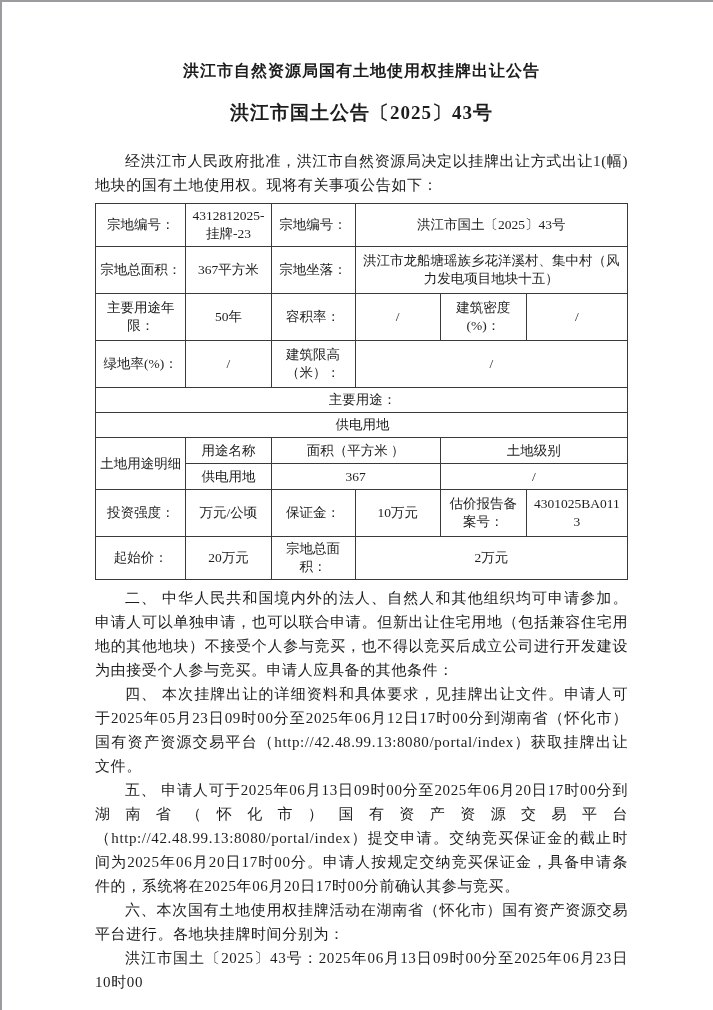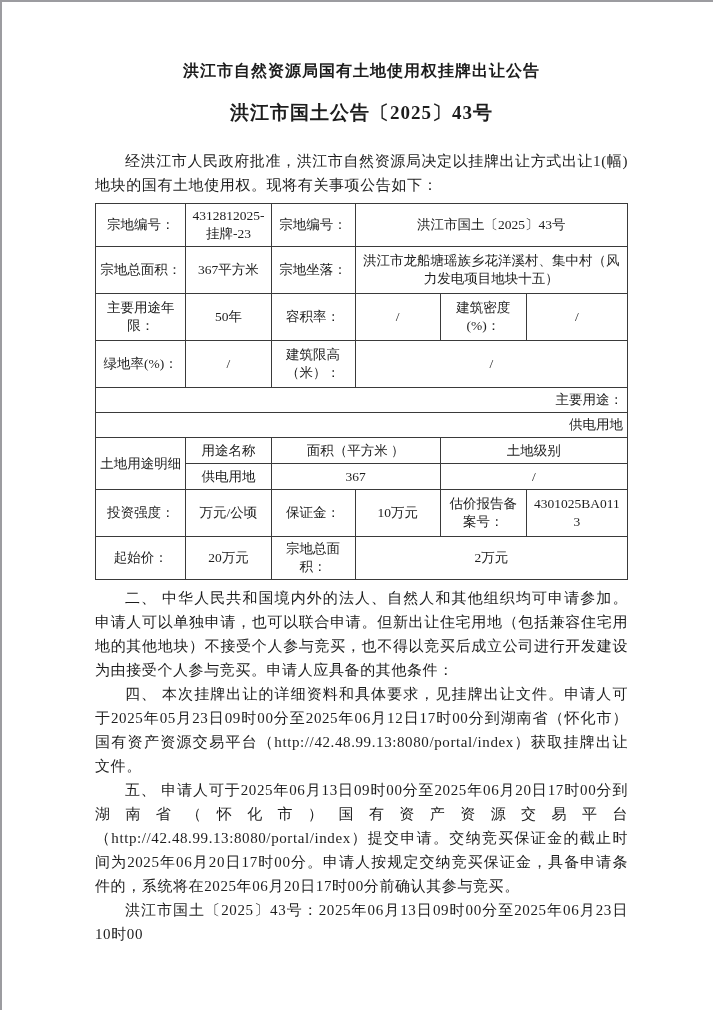--- a/index.html
+++ b/index.html
@@ -49,21 +49,21 @@
   }
   table.parcel td {
     border: 1px solid #3a3a3a;
     font-size: 13.5px;
     line-height: 18px;
     text-align: center;
     vertical-align: middle;
     padding: 3px 4px;
     overflow-wrap: break-word;
   }
-  table.parcel td.left { text-align: right; padding-left: 6px; }
+  table.parcel td.left { text-align: center; padding-left: 6px; }
   tr.rh-lg td { height: 36px; }
   tr.rh-xl td { height: 40px; }
   tr.rh-sm td { height: 17px; }
   tr.rh-md td { height: 19px; }
   .after-table { margin-top: 6px; }
 </style>
 </head>
 <body>
 
 <div class="page">
@@ -139,15 +139,16 @@
         <td>20万元</td>
         <td>宗地总面积：</td>
         <td colspan="3">2万元</td>
       </tr>
     </tbody>
   </table>
 
   <p class="para after-table">二、 中华人民共和国境内外的法人、自然人和其他组织均可申请参加。申请人可以单独申请，也可以联合申请。但新出让住宅用地（包括兼容住宅用地的其他地块）不接受个人参与竞买，也不得以竞买后成立公司进行开发建设为由接受个人参与竞买。申请人应具备的其他条件：</p>
   <p class="para">四、 本次挂牌出让的详细资料和具体要求，见挂牌出让文件。申请人可于2025年05月23日09时00分至2025年06月12日17时00分到湖南省（怀化市）国有资产资源交易平台（http://42.48.99.13:8080/portal/index）获取挂牌出让文件。</p>
   <p class="para">五、 申请人可于2025年06月13日09时00分至2025年06月20日17时00分到湖南省（怀化市）国有资产资源交易平台（http://42.48.99.13:8080/portal/index）提交申请。交纳竞买保证金的截止时间为2025年06月20日17时00分。申请人按规定交纳竞买保证金，具备申请条件的，系统将在2025年06月20日17时00分前确认其参与竞买。</p>
+  <p class="para">六、本次国有土地使用权挂牌活动在湖南省（怀化市）国有资产资源交易平台进行。各地块挂牌时间分别为：</p>
   <p class="para">洪江市国土〔2025〕43号：2025年06月13日09时00分至2025年06月23日10时00</p>
 
 </div>
 
 </body></html>

